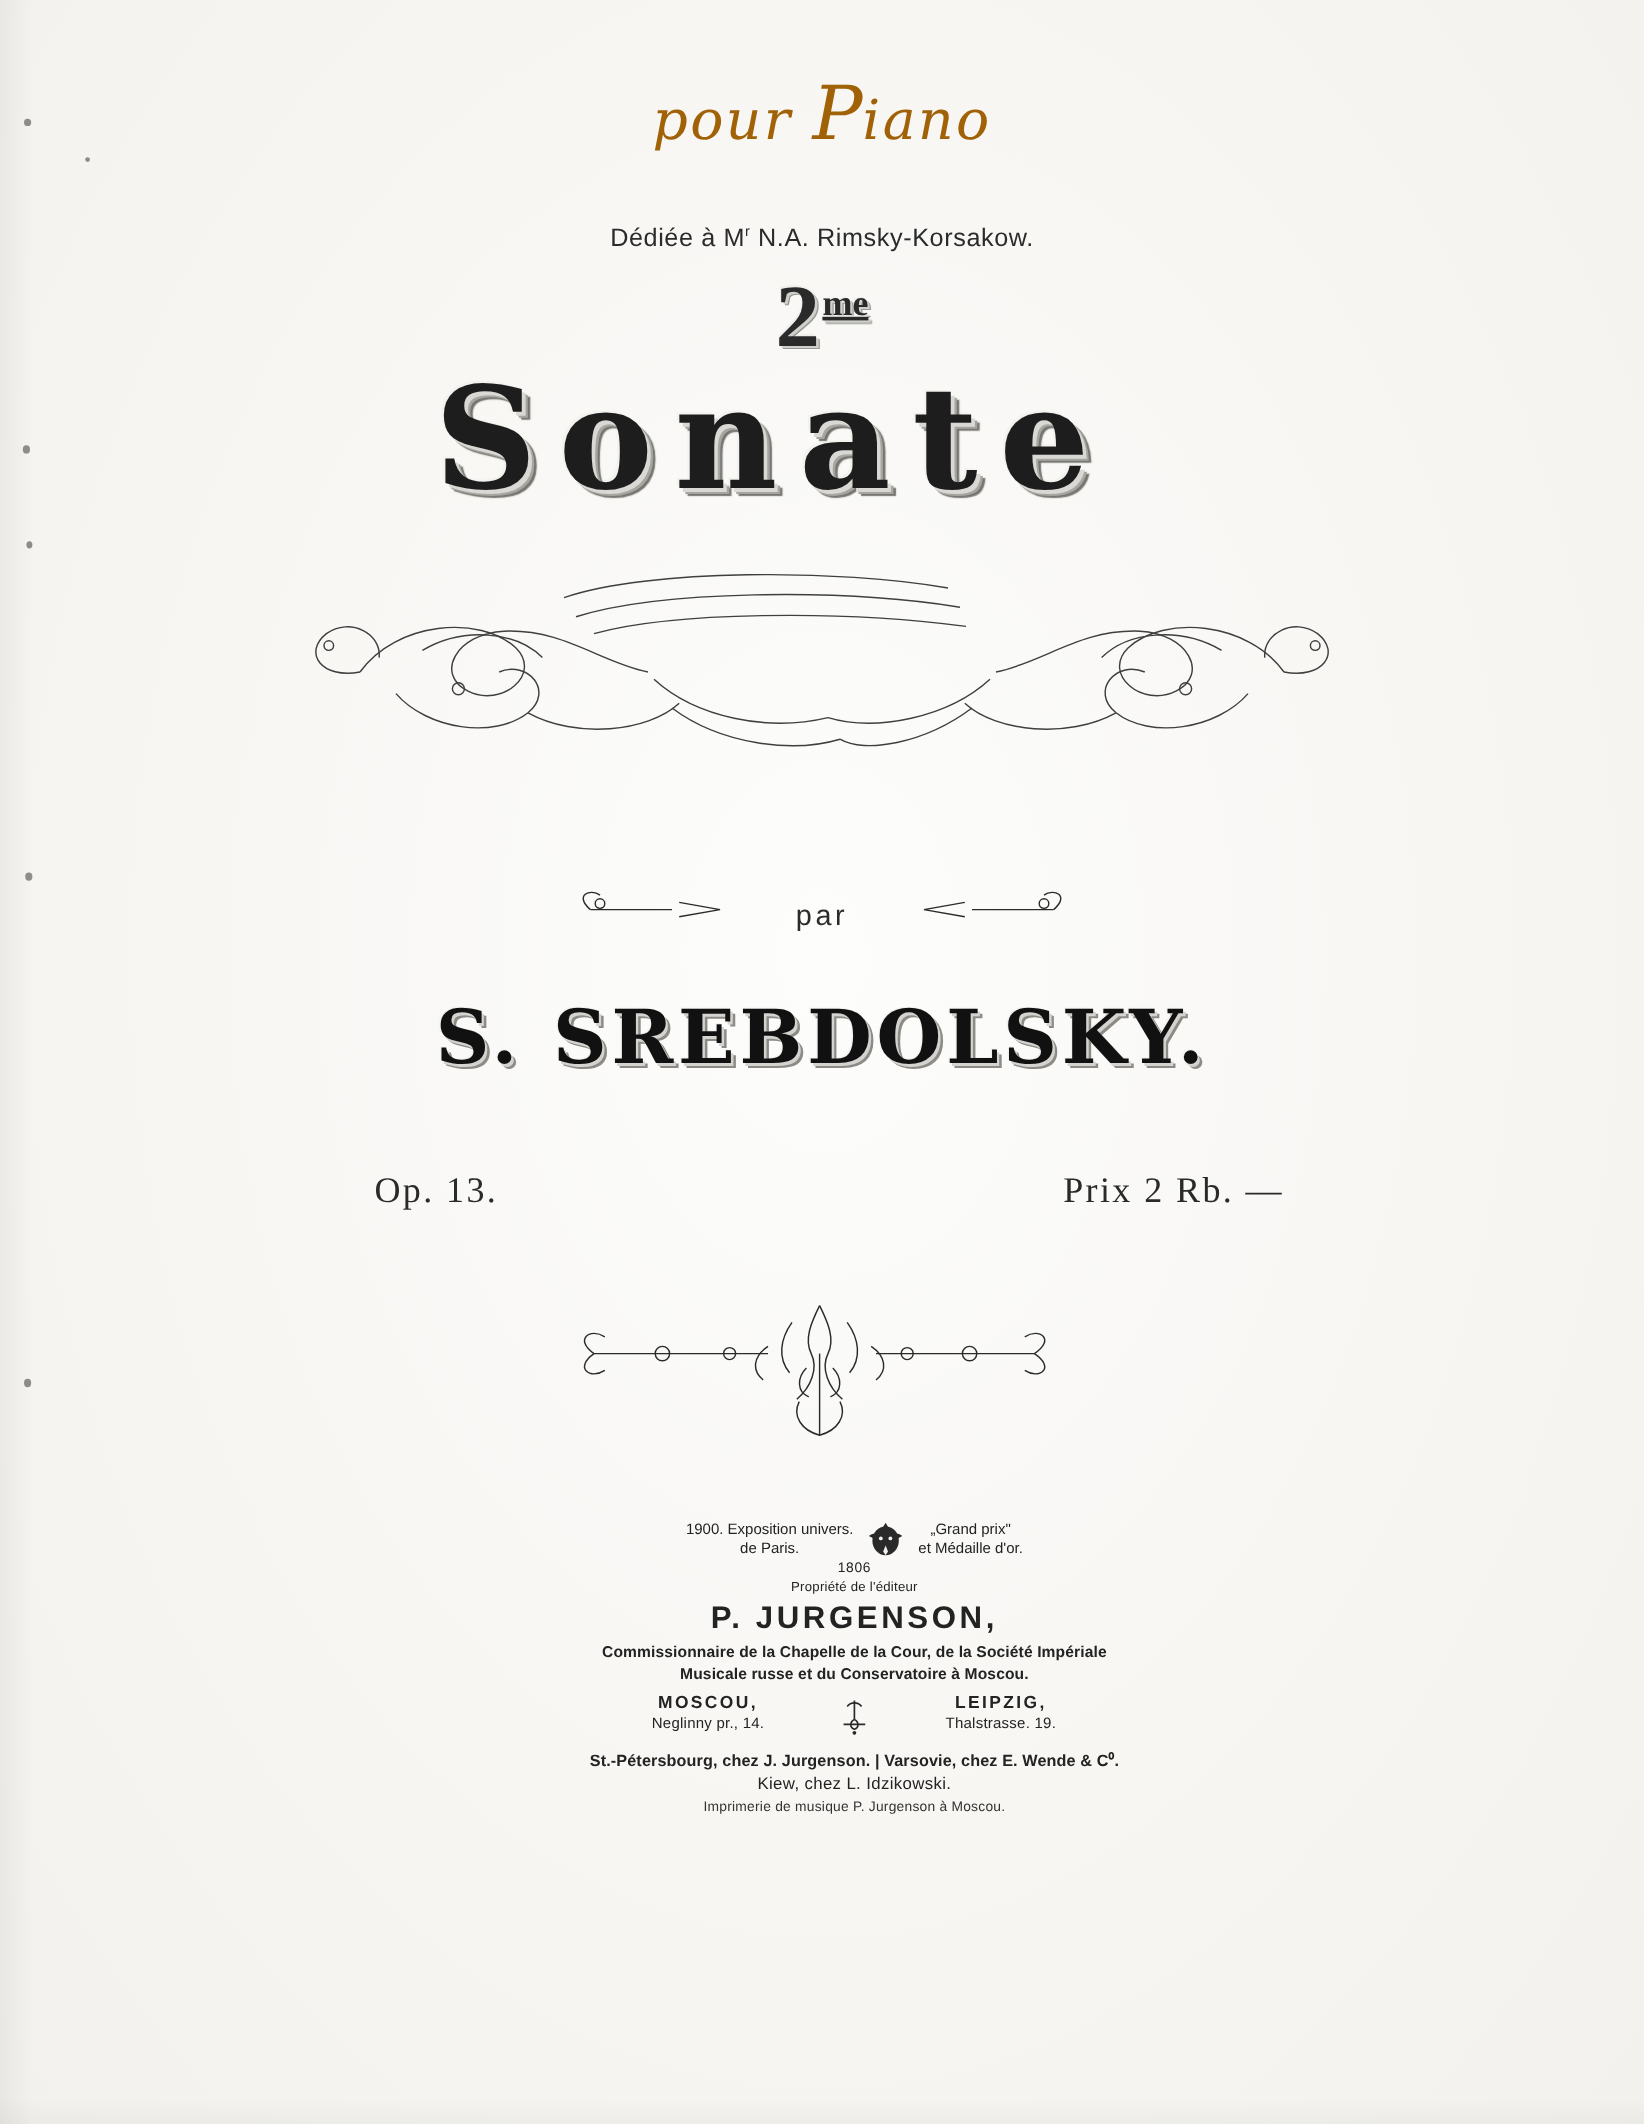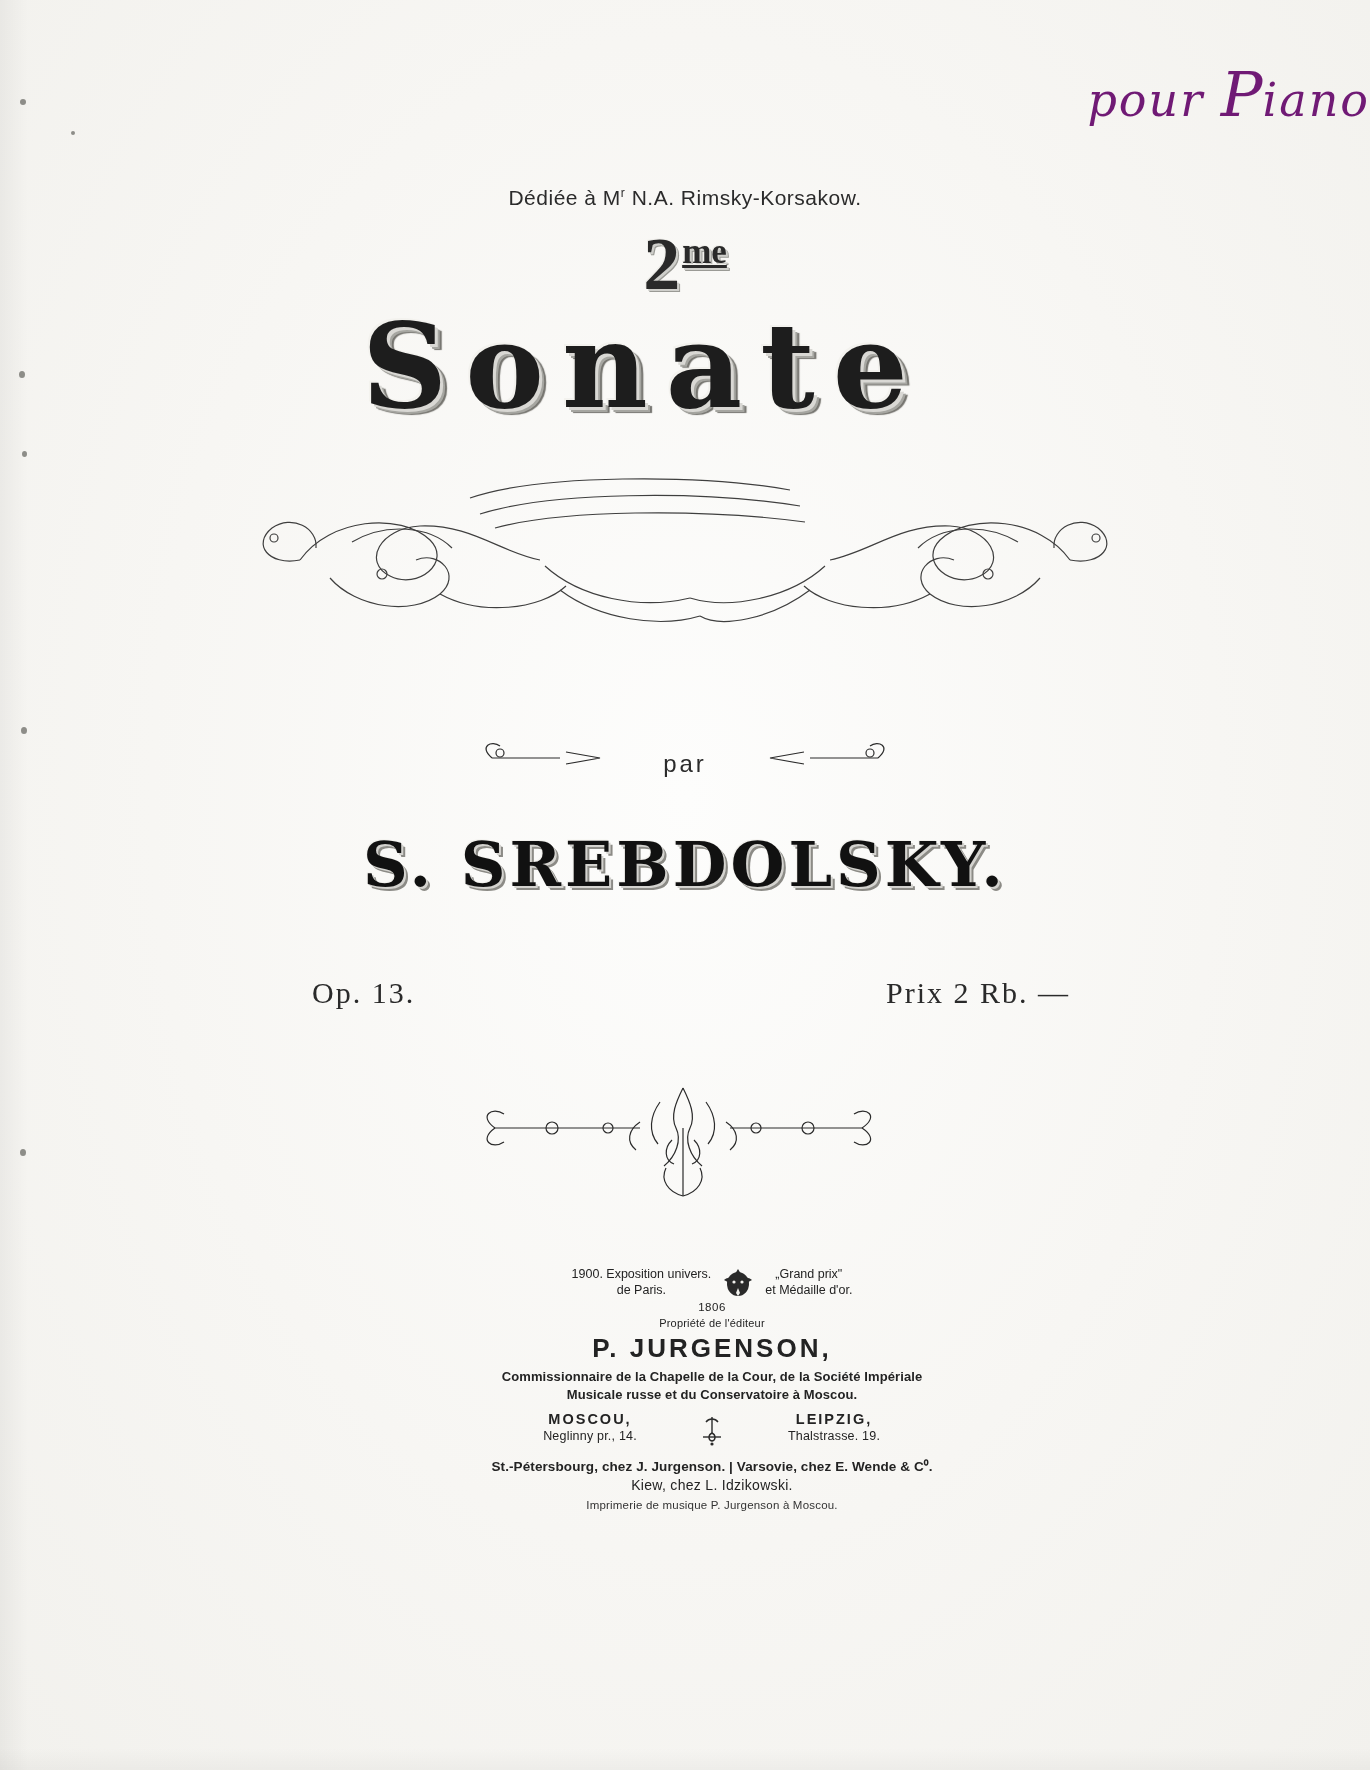--- a/index.html
+++ b/index.html
@@ -79,21 +79,21 @@
     font-weight: bold;
     font-size: 74px;
     letter-spacing: 2px;
     color: #2a2a2a;
     text-shadow:
       2px 2px 0 #cfcfcb,
       3px 3px 0 #9a9a95,
       -1px -1px 0 #efeeea;
   }
   .ordinal .sup {
-    font-size: 35px;
+    font-size: 30px;
     vertical-align: super;
     text-decoration: underline;
     letter-spacing: 0;
   }
 
   
   .title-main {
     position: absolute;
     top: 296px;
     left: 0;
@@ -117,25 +117,25 @@
     top: 470px;
     left: 0;
     width: 1370px;
     height: 170px;
   }
   .subtitle-script {
     position: absolute;
     top: 58px;
     left: 0;
     width: 1370px;
-    text-align: right;
+    text-align: center;
     font-family: "DejaVu Serif", serif;
     font-style: italic;
     font-size: 46px;
-    color: #701a75;
+    color: #a16207;
     letter-spacing: 2px;
   }
   .subtitle-script .cap {
     font-size: 62px;
     letter-spacing: 0;
   }
 
   
   .par-wrap {
     position: absolute;

